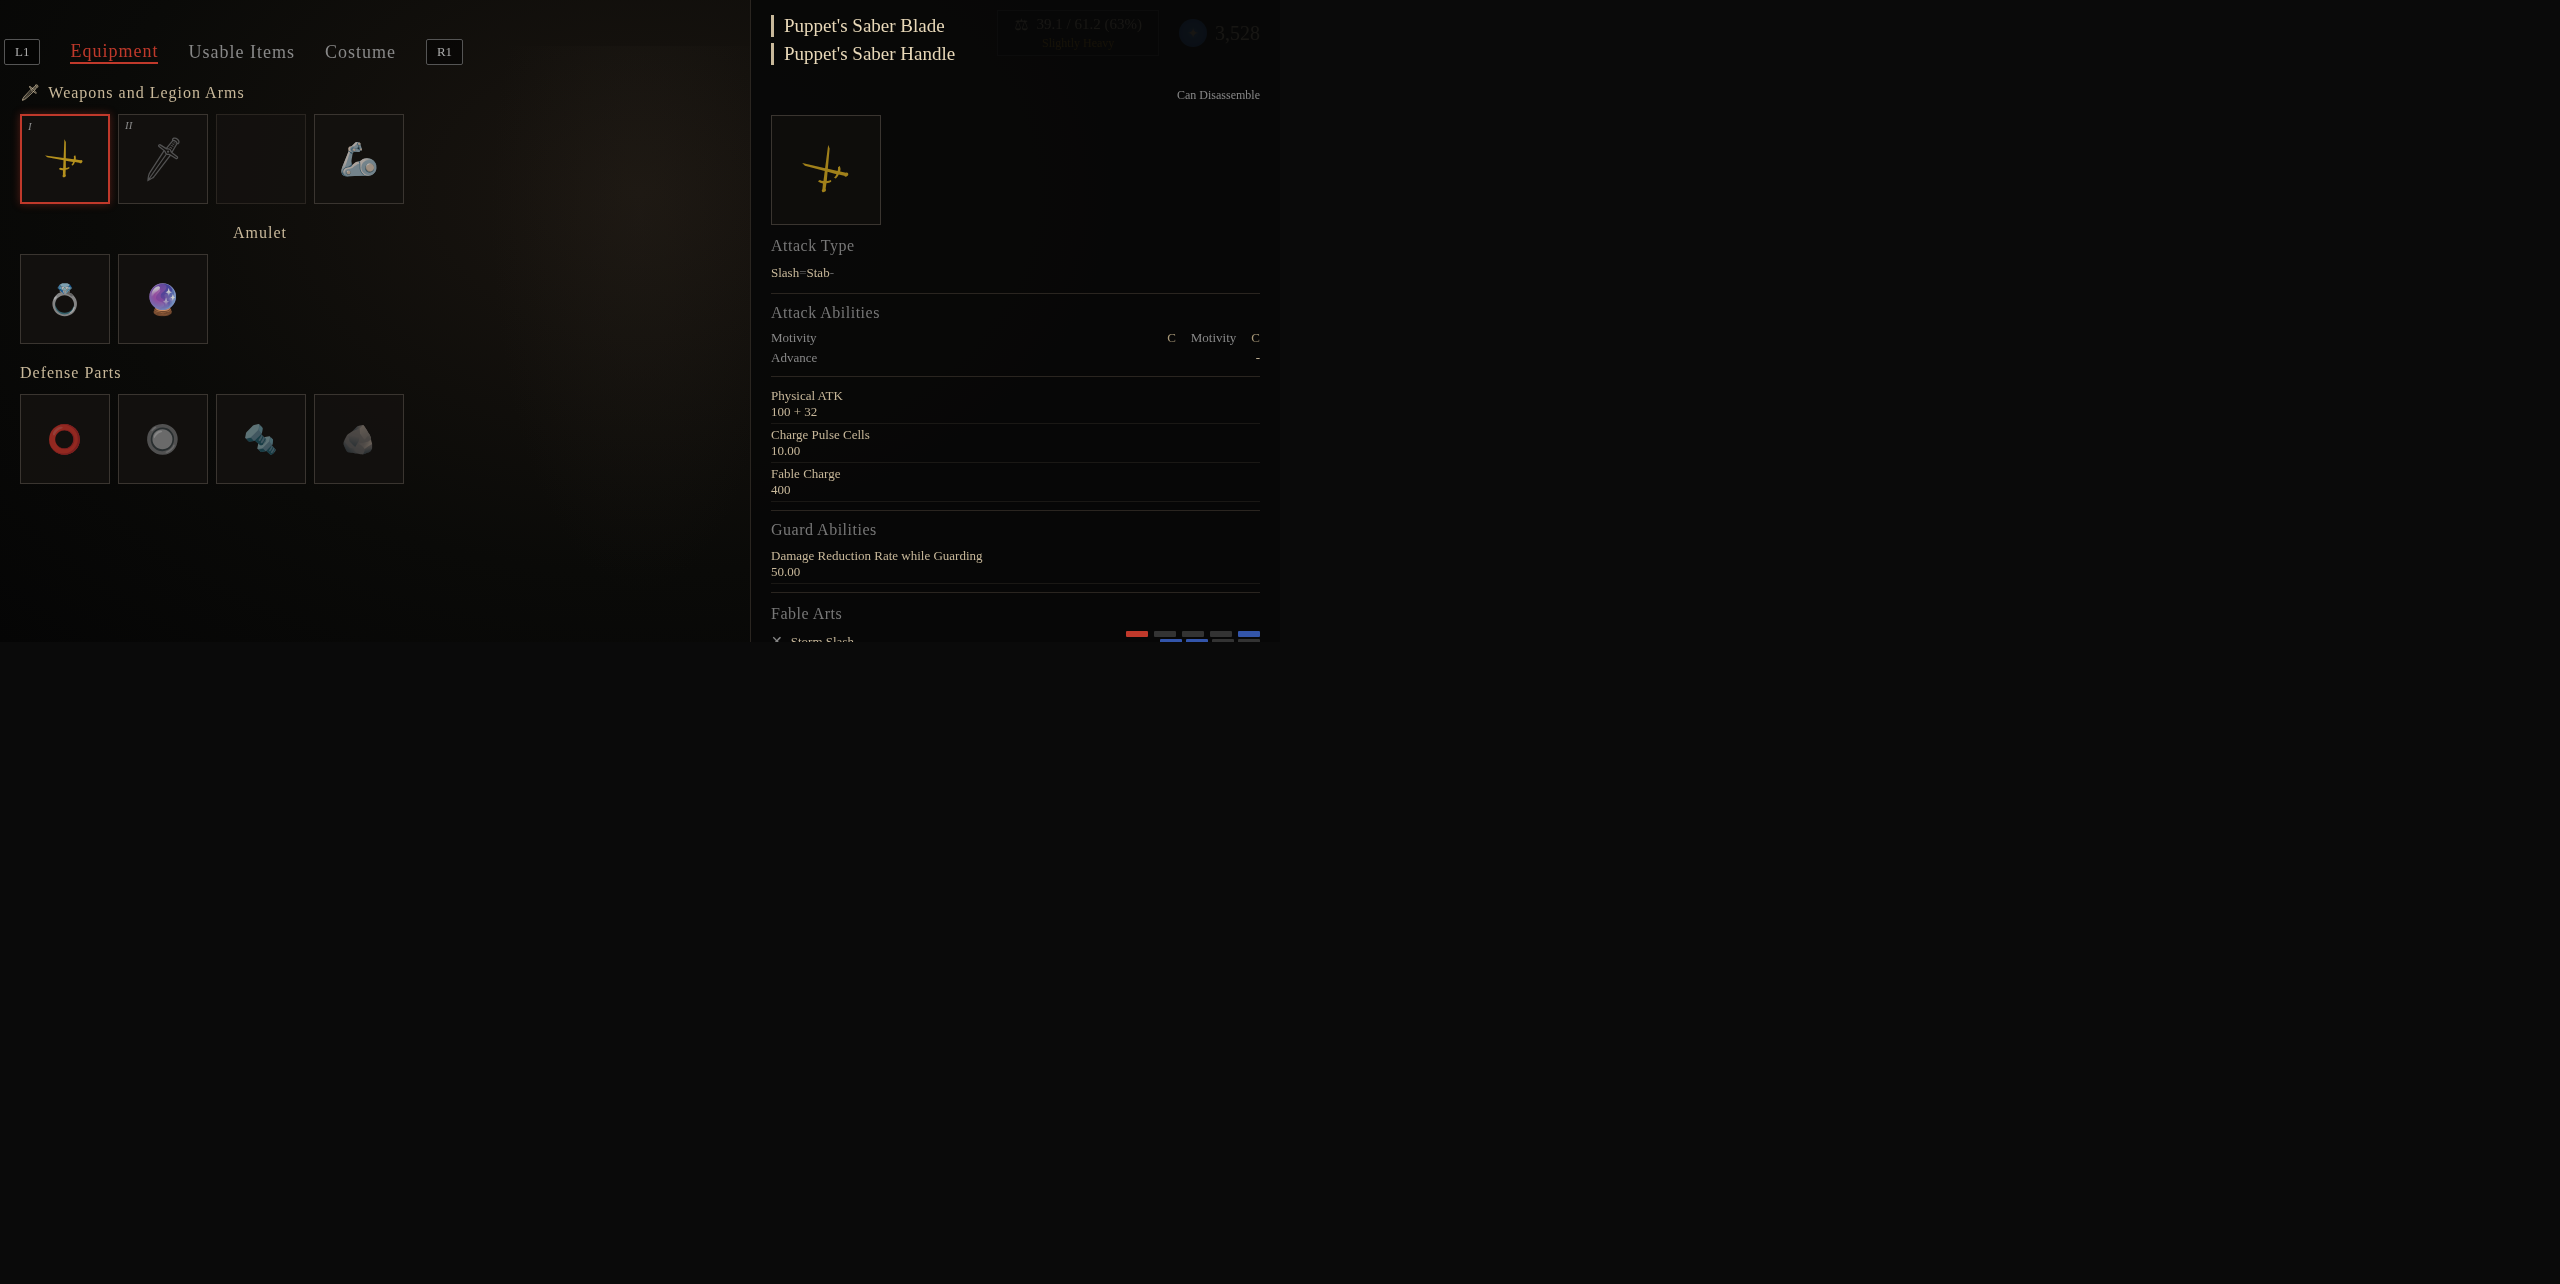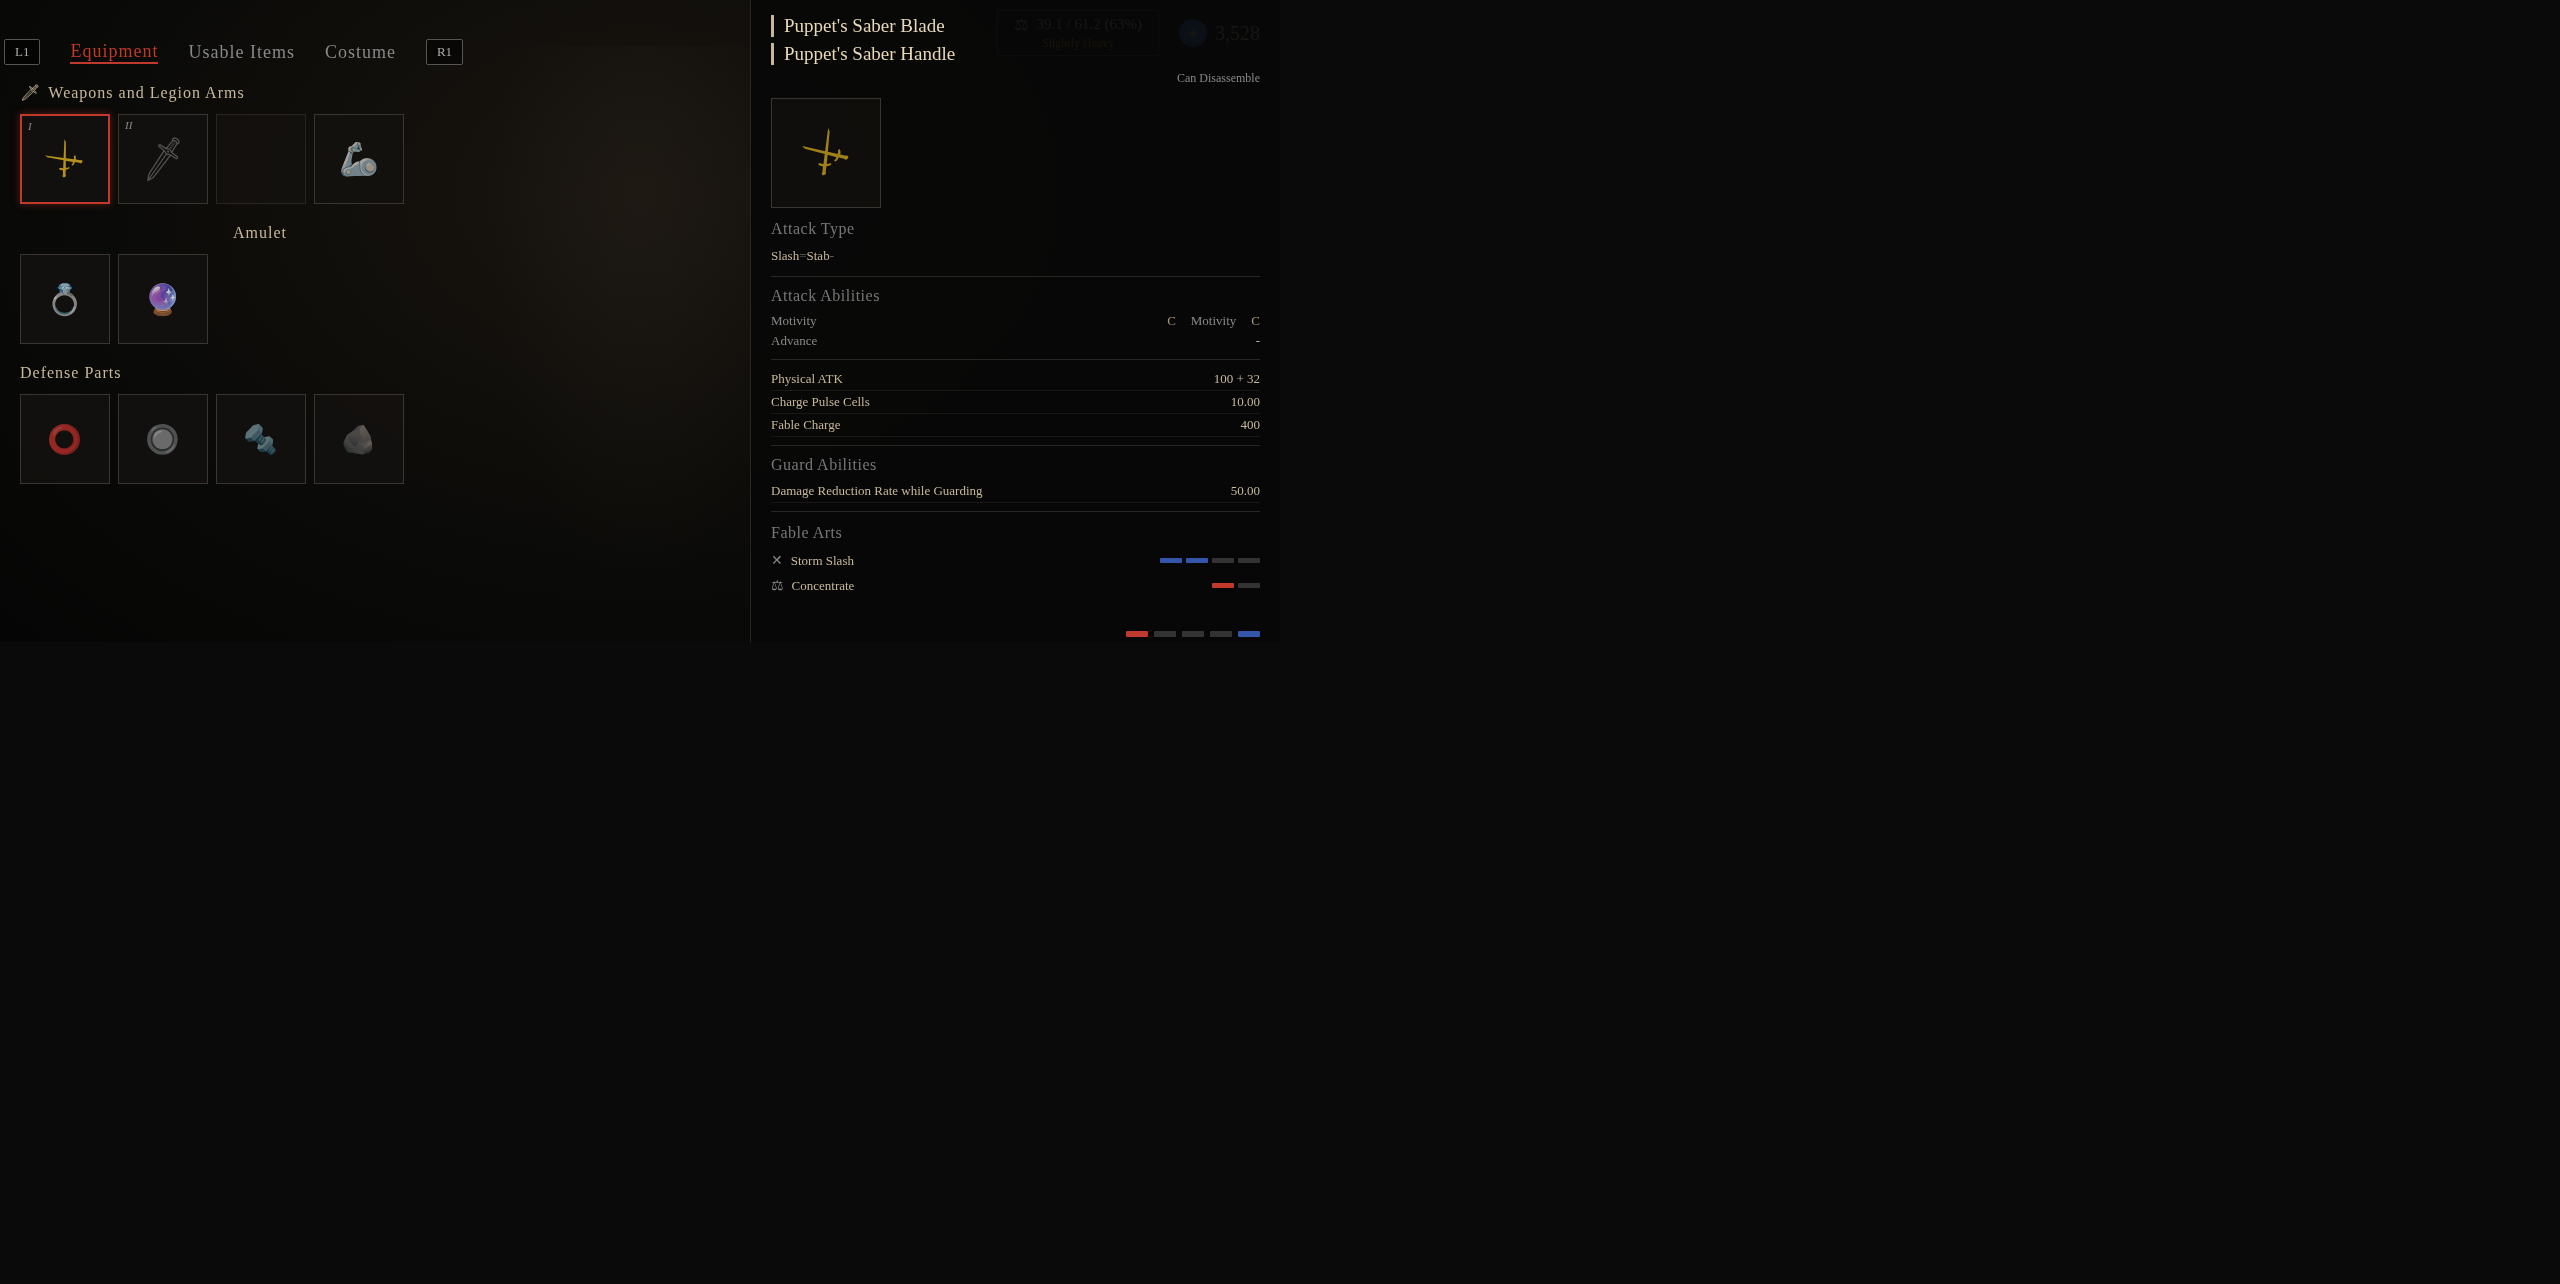--- a/index.html
+++ b/index.html
@@ -181,21 +181,21 @@
       width: 530px;
       height: 100%;
       background: rgba(8, 8, 8, 0.92);
       border-left: 1px solid #2a2520;
       padding: 15px 20px;
       z-index: 10;
       overflow-y: auto;
     }
 
     .weapon-title-block {
-      margin-bottom: 6px;
+      margin-bottom: 23px;
     }
 
     .weapon-name {
       font-size: 19px;
       color: #e8d8b8;
       border-left: 3px solid #c8b89a;
       padding-left: 10px;
       margin-bottom: 6px;
     }
 
@@ -286,20 +286,21 @@
     .ability-grade {
       color: #a89878;
     }
 
     .physical-atk {
       font-size: 13px;
       padding: 3px 0;
       border-bottom: 1px solid #1a1815;
       display: flex;
       justify-content: space-between;
+      flex-direction: column;
     }
 
     .fable-arts-section {
       margin-top: 12px;
     }
 
     .fable-art-row {
       display: flex;
       align-items: center;
       justify-content: space-between;

